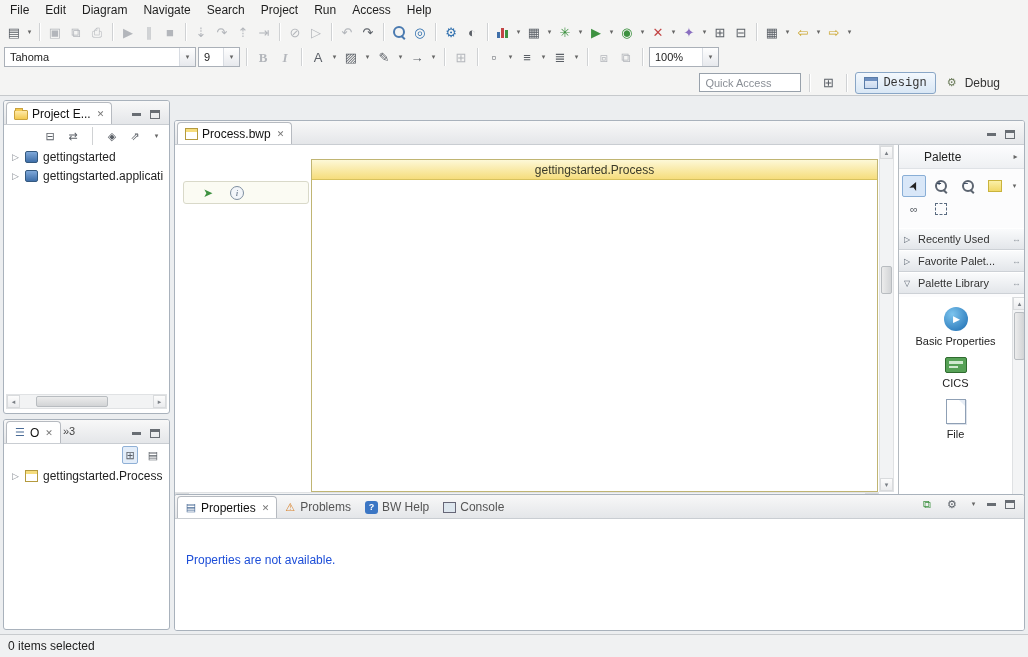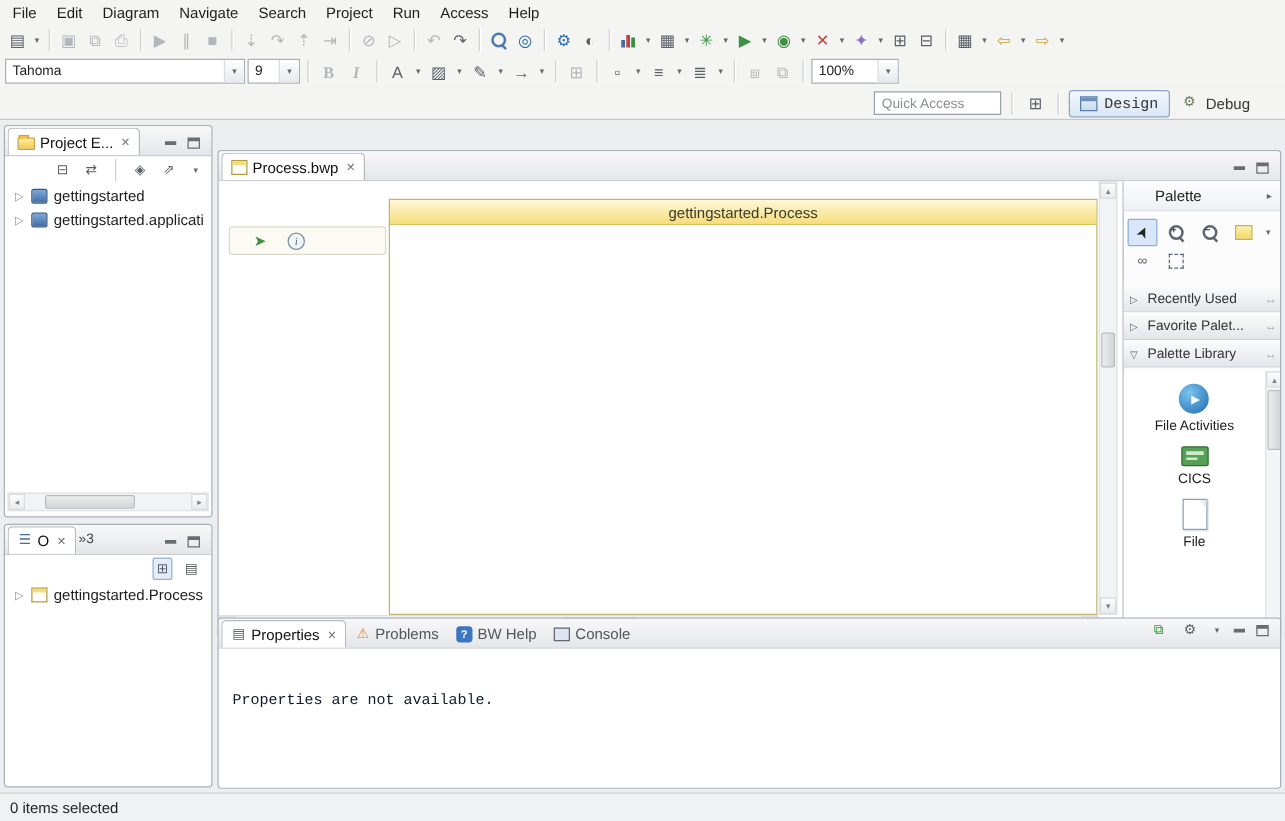--- a/index.html
+++ b/index.html
@@ -111,21 +111,21 @@
   .ic-page::before { content:""; position:absolute; top:0; right:0; border-top:6px solid #e7edf5; border-left:6px solid transparent; }
   .cpy-text { position:absolute; bottom:2px; left:0; right:0; font-size:7px; font-weight:bold; color:#2b5bb8; text-align:center; }
   .pal-vscroll { position:absolute; top:152px; right:0; bottom:0; width:14px; background:#f3f4f5; border-left:1px solid #dfe1e3; }
 
   
   .ic-help { width:13px; height:13px; border-radius:3px; background:#3b76c4; color:#fff; font-size:9px; font-weight:bold; display:inline-flex; align-items:center; justify-content:center; }
   .ic-console { width:13px; height:11px; border:1px solid #667; background:#dde6ee; }
 
   #statusbar { position:absolute; top:634px; left:0; width:1028px; height:23px; background:#f0f1f2; border-top:1px solid #c8cbce; display:flex; align-items:center; padding-left:8px; font-size:12px; color:#222; }
   .spacer { flex:1; }
-  .msg { position:absolute; left:11px; top:34px; font-size:12px; color:#0f172a;font-family:Liberation Mono, monospace; }
+  .msg { position:absolute; left:11px; top:34px; font-size:12px; color:#1d4ed8; }
   .oflow { font-size:11px; color:#444; padding:0 6px 2px 2px; align-self:center; }
 </style>
 </head>
 <body>
 
 <div id="menubar" class="bar">
   <span class="menu-item">File</span>
   <span class="menu-item">Edit</span>
   <span class="menu-item">Diagram</span>
   <span class="menu-item">Navigate</span>
@@ -491,21 +491,21 @@
         <span class="arr">▽</span>
         <span>Palette Library</span>
         <span class="pin">↔</span>
       </div>
     </div>
     <div class="pal-items">
       <div class="pal-item">
         <span class="ic-ba">
             <span>▶</span>
           </span>
-        <span>File Activities</span>
+        <span>Basic Properties</span>
       </div>
       <div class="pal-item">
         <span class="ic-cics"></span>
         <span>CICS</span>
       </div>
       <div class="pal-item">
         <span class="ic-page"></span>
         <span>File</span>
       </div>
     </div>

